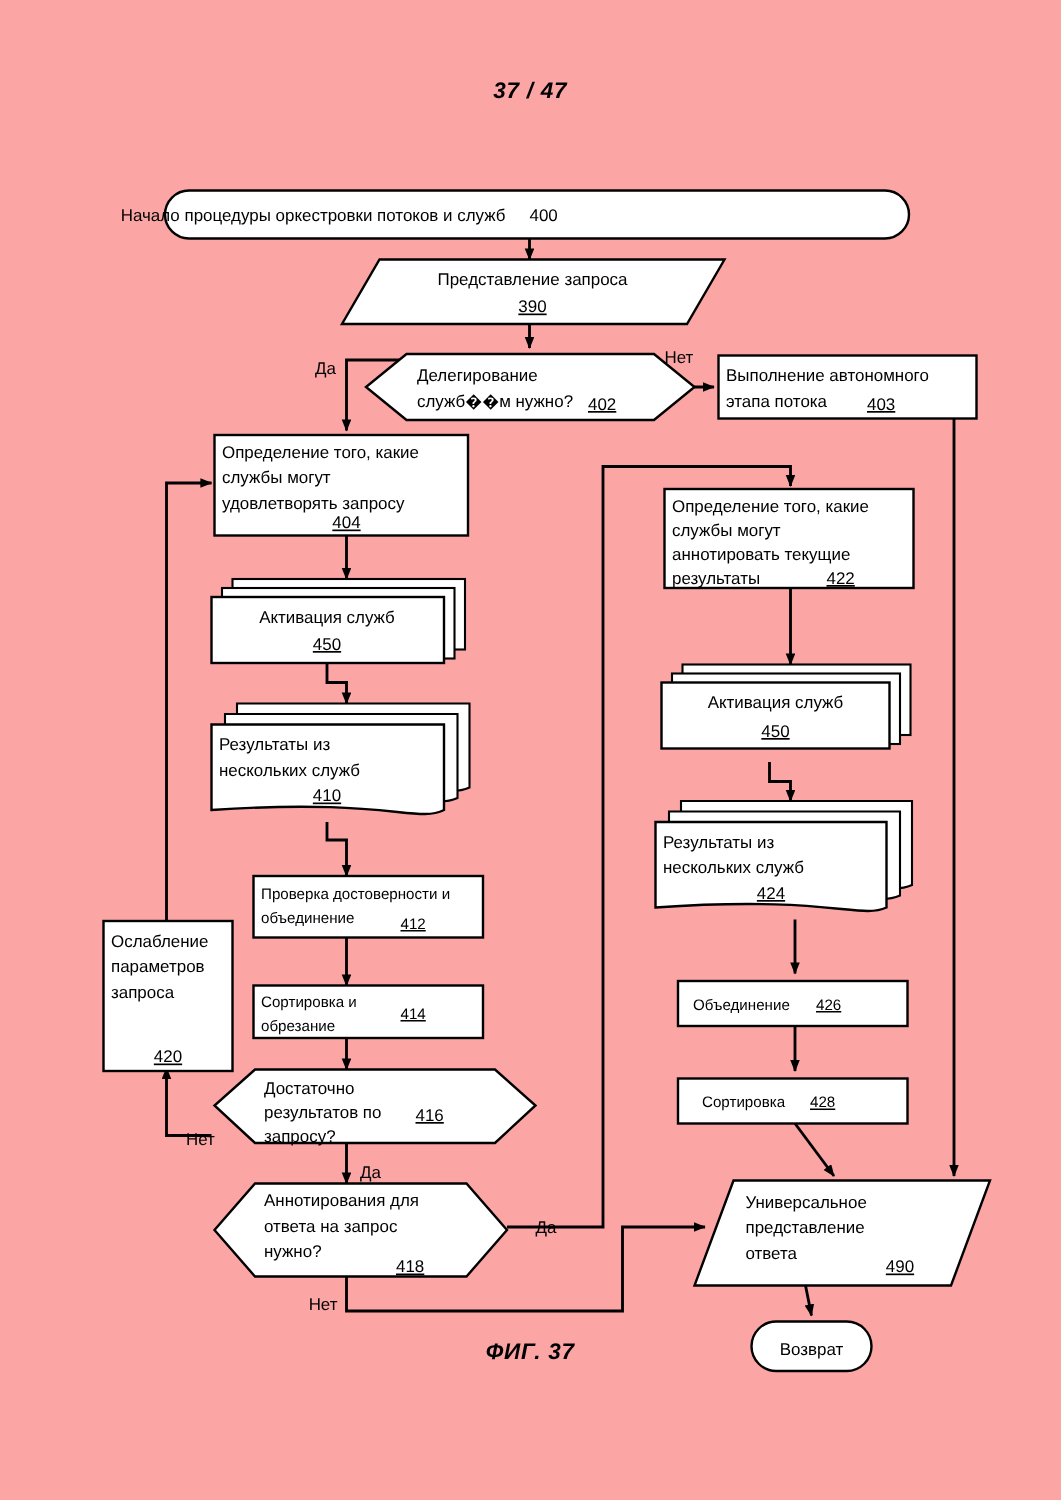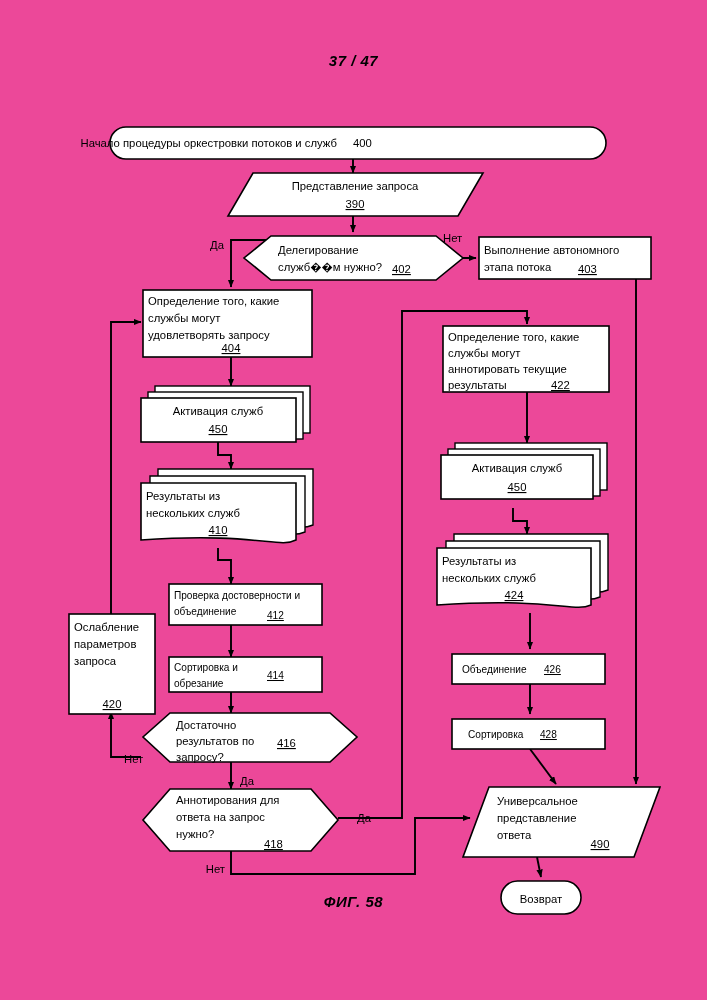--- a/index.html
+++ b/index.html
@@ -1,17 +1,17 @@
 <!DOCTYPE html>
 <html><head>
 <meta charset="utf-8">
 <style>
   html,body{margin:0;padding:0;background:#ffffff;}
   body{width:707px;height:1000px;font-family:"Liberation Sans",sans-serif;color:#000;}
-  #page{position:relative;width:707px;height:1000px;overflow:hidden;background:#ec4899;}
+  #page{position:relative;width:707px;height:1000px;overflow:hidden;background:#fca5a5;}
   #page-header{position:absolute;top:52px;left:0;width:707px;text-align:center;
     font-style:italic;font-weight:bold;font-size:15px;letter-spacing:.5px;}
   #fig-caption{position:absolute;top:893px;left:0;width:707px;text-align:center;
     font-style:italic;font-weight:bold;font-size:15px;letter-spacing:.5px;}
   svg{position:absolute;top:0;left:0;}
   .shape{fill:#ffffff;stroke:#000000;stroke-width:1.6;}
   .shape-thin{fill:#ffffff;stroke:#000000;stroke-width:1.4;}
   .conn{stroke:#000000;stroke-width:1.9;fill:none;}
   text{font-family:"Liberation Sans",sans-serif;fill:#000;}
   .t{font-size:11.3px;}
@@ -220,15 +220,15 @@
 
     <text class="t-lbl" x="224" y="249" text-anchor="end">Да</text>
     <text class="t-lbl" x="443" y="242">Нет</text>
     <text class="t-lbl" x="124" y="763">Нет</text>
     <text class="t-lbl" x="240" y="785">Да</text>
     <text class="t-lbl" x="357" y="822">Да</text>
     <text class="t-lbl" x="225" y="873" text-anchor="end">Нет</text>
 
   </svg>
 
-  <div id="fig-caption">ФИГ. 58</div>
+  <div id="fig-caption">ФИГ. 37</div>
 
 </div>
 
 </body></html>

